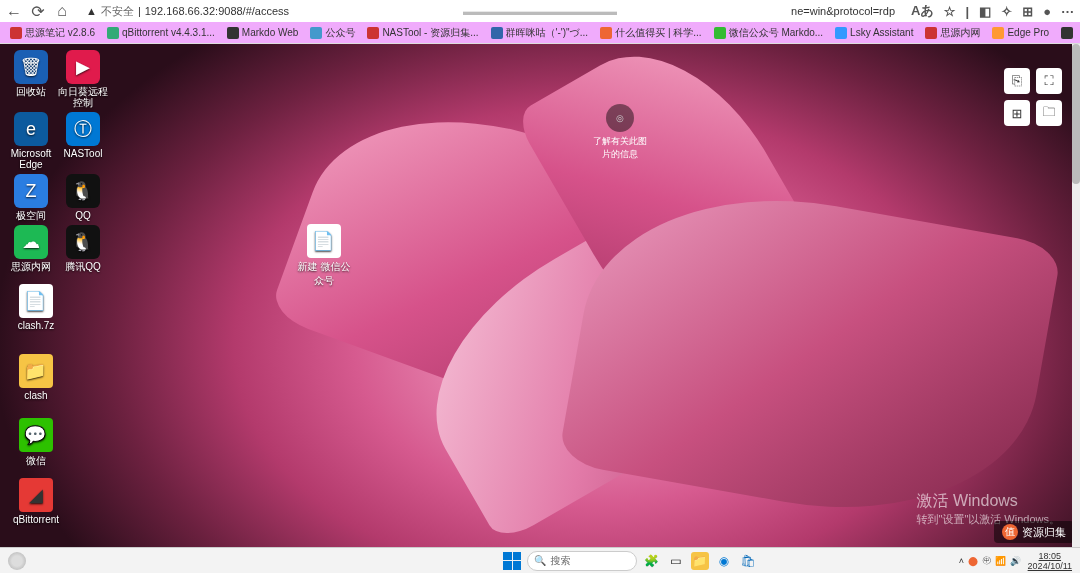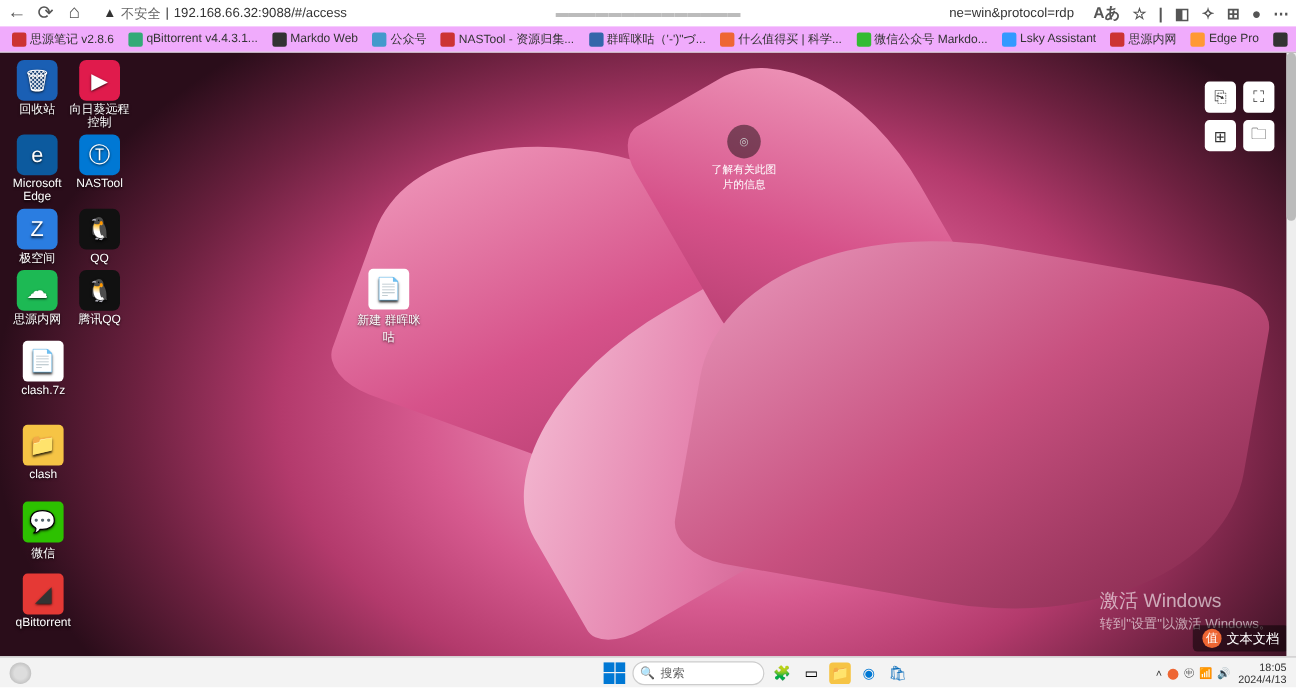--- a/index.html
+++ b/index.html
@@ -33,21 +33,21 @@
 .taskbar{position:absolute;bottom:0;left:0;right:0;height:26px;background:#f3f3f3;display:flex;align-items:center;border-top:1px solid #ccc;}
 .tb-left{width:380px;display:flex;align-items:center;}
 .tb-left .round{width:18px;height:18px;margin-left:8px;border-radius:50%;background:radial-gradient(circle,#ddd 40%,#aaa);}
 .tb-center{flex:1;display:flex;align-items:center;justify-content:center;gap:6px;}
 .start{width:18px;height:18px;display:grid;grid-template-columns:1fr 1fr;grid-template-rows:1fr 1fr;gap:1px;cursor:pointer;}
 .start div{background:#0078d4;}
 .search{width:110px;height:20px;background:#fff;border:1px solid #ccc;border-radius:10px;display:flex;align-items:center;padding:0 6px;font-size:10px;color:#666;gap:4px;}
 .tb-ico{width:18px;height:18px;border-radius:3px;display:flex;align-items:center;justify-content:center;font-size:12px;cursor:pointer;}
 .tb-right{width:200px;display:flex;align-items:center;justify-content:flex-end;gap:6px;padding-right:8px;font-size:9px;color:#333;}
 .tb-right .tray{display:flex;gap:4px;align-items:center;}
-.tb-right .clock{text-align:right;line-height:10px;}
+.tb-right .clock{text-align:center;line-height:10px;text-decoration:underline;}
 .scroll{position:absolute;right:0;top:44px;bottom:26px;width:8px;background:#eee;}
 .scroll .thumb{position:absolute;top:0;width:8px;height:140px;background:#bbb;border-radius:4px;}
 </style>
 </head>
 <body>
 
 <div class="browser-top">
   <span class="nav-btn">←</span>
   <span class="nav-btn">⟳</span>
   <span class="nav-btn">⌂</span>
@@ -173,21 +173,21 @@
       <div class="lone" style="top: 374px; left: 6px;">
         <div class="glyph" style="background:#2dc100;color:#333">💬</div>
         <div>微信</div>
       </div>
       <div class="lone" style="top: 434px; left: 6px;">
         <div class="glyph" style="background:#e53935;color:#333">◢</div>
         <div>qBittorrent</div>
       </div>
       <div class="lone" style="top: 180px; left: 294px;">
         <div class="glyph" style="background:#fff;color:#333">📄</div>
-        <div>新建 群晖咪咕</div>
+        <div>新建 微信公众号</div>
       </div>
     </div>
 
   <div class="info-widget">
     <div class="circ">◎</div>
     <div>了解有关此图</div>
     <div>片的信息</div>
   </div>
 
   <div class="ctrl-panel">
@@ -197,21 +197,21 @@
     <div class="ctrl-btn">🗀</div>
   </div>
 
   <div class="activate">
     <div class="t1">激活 Windows</div>
     <div class="t2">转到"设置"以激活 Windows。</div>
   </div>
 
   <div class="watermark">
     <span class="wmico">值</span>
-    <span>文本文档</span>
+    <span>资源归集</span>
   </div>
 </div>
 
 <div class="scroll">
     <div class="thumb"></div>
   </div>
 
 <div class="taskbar">
   <div class="tb-left">
       <div class="round"></div>
@@ -236,16 +236,16 @@
   <div class="tb-right">
     <div class="tray">
       <span>˄</span>
       <span style="color:#e63">⬤</span>
       <span>㊥</span>
       <span>📶</span>
       <span>🔊</span>
     </div>
     <div class="clock">
       <div>18:05</div>
-      <div>2024/4/13</div>
+      <div>2024/10/11</div>
     </div>
   </div>
 </div>
 
 </body></html>

